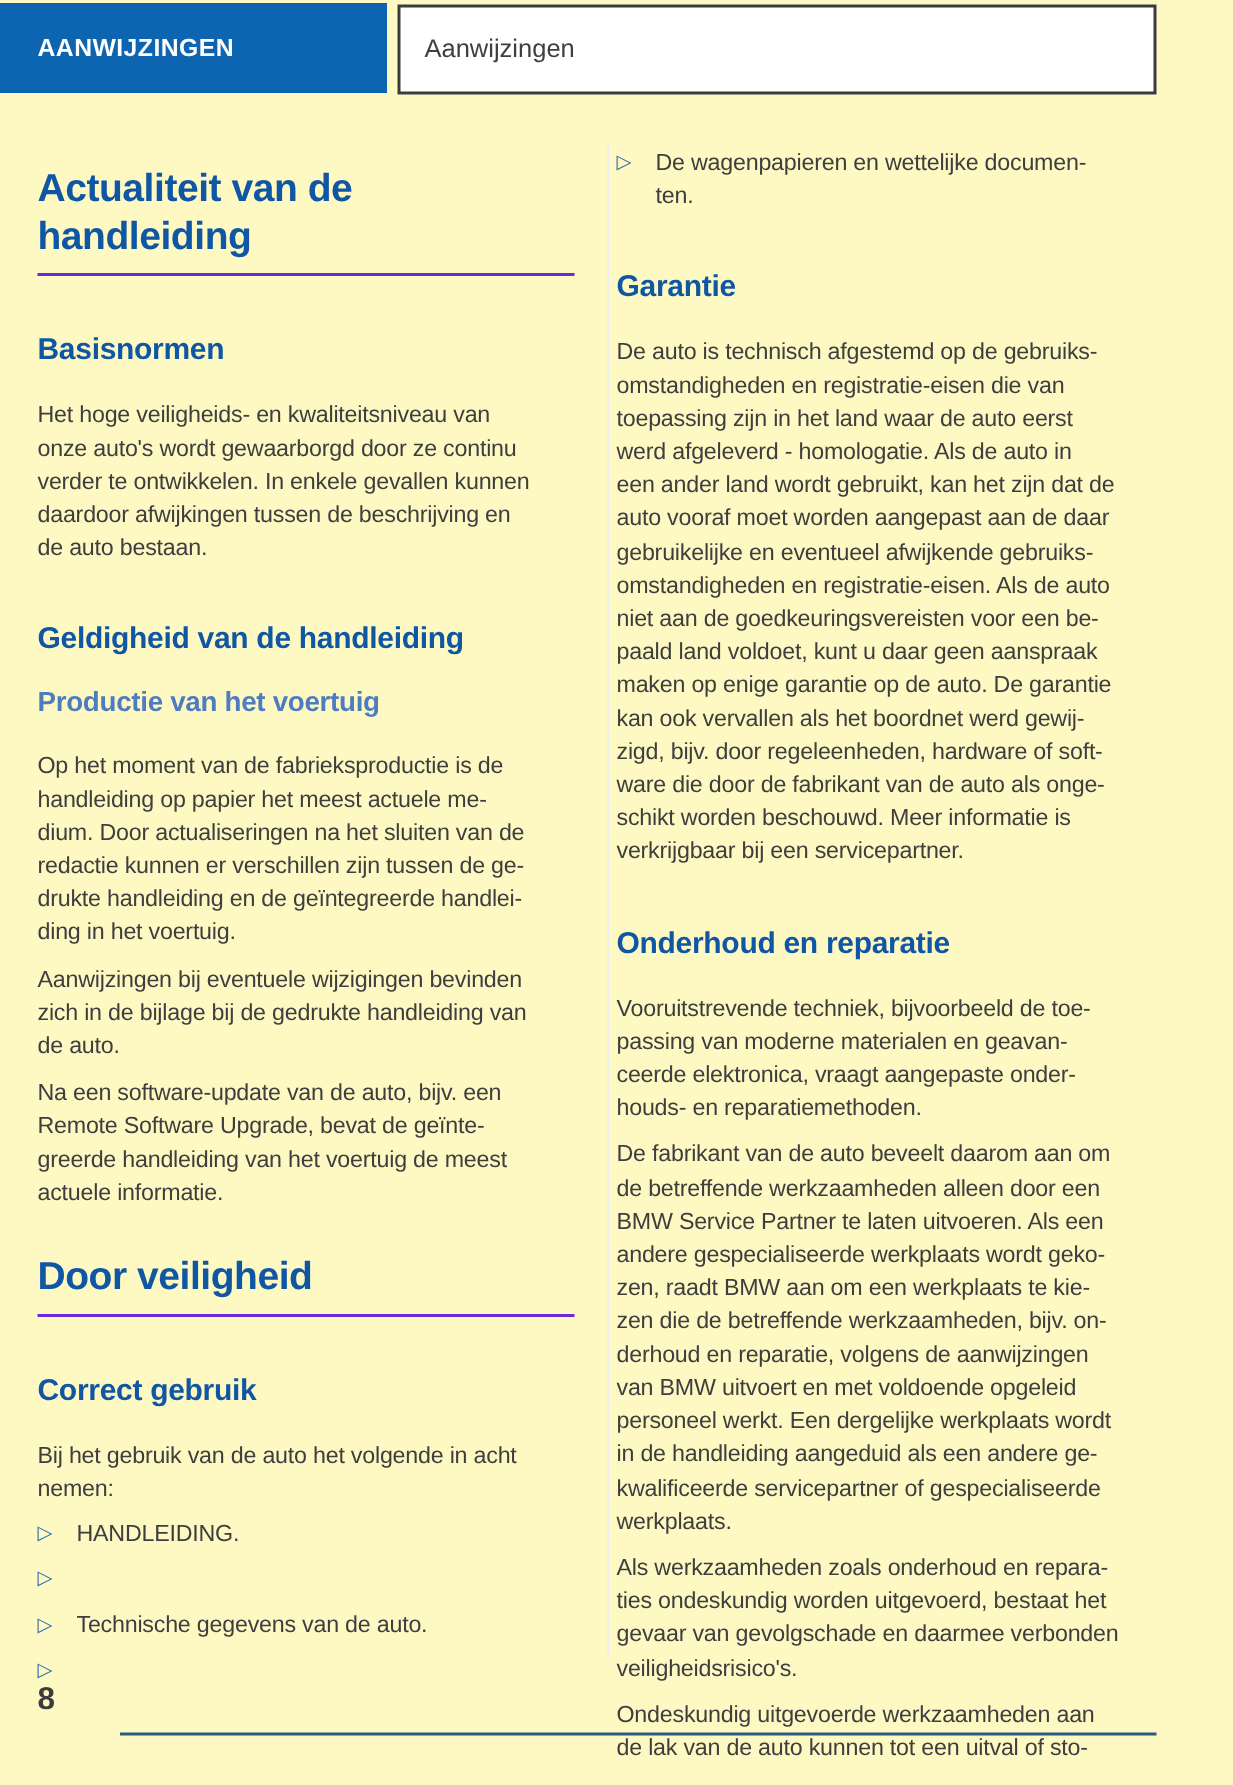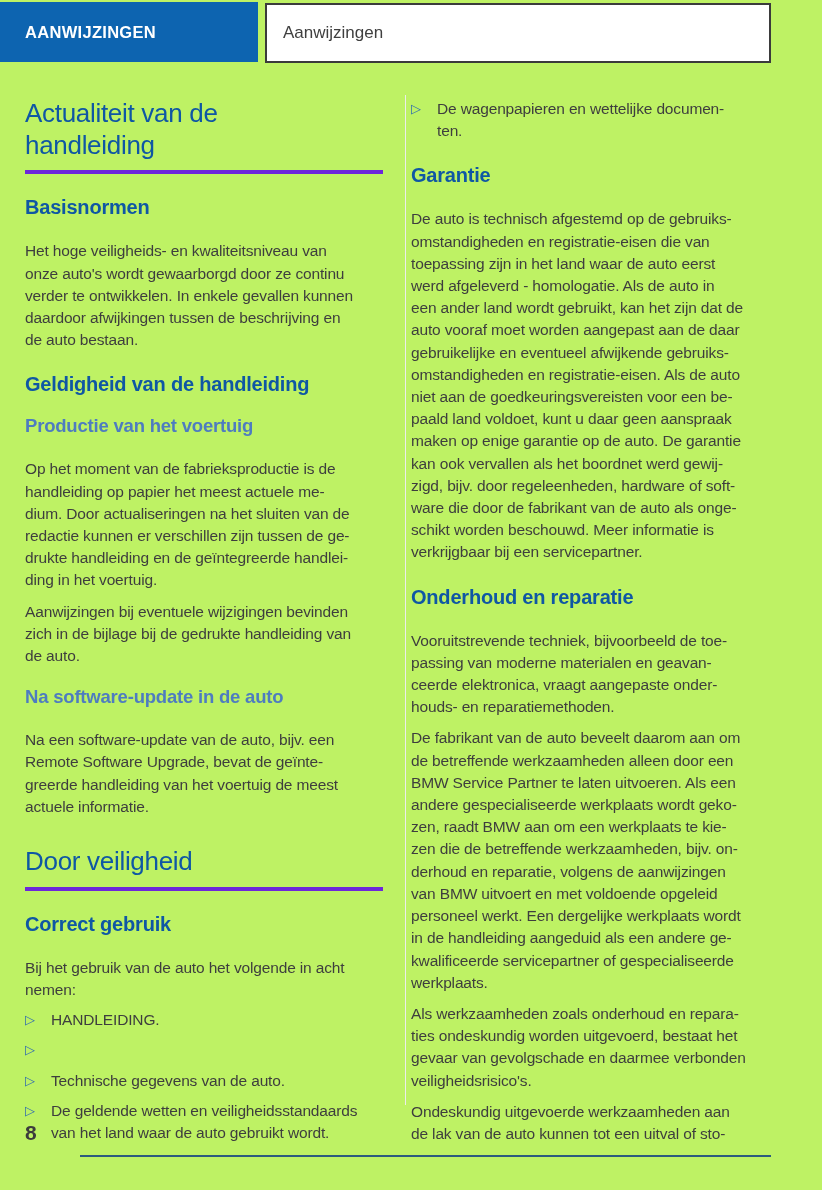--- a/index.html
+++ b/index.html
@@ -5,21 +5,21 @@
   html, body {
     margin: 0;
     padding: 0;
     background: #ffffff;
     font-family: "Liberation Sans", "DejaVu Sans", sans-serif;
   }
   .page {
     position: relative;
     width: 822px;
     height: 1190px;
-    background: #bef264;
+    background: #fef9c3;
     overflow: hidden;
   }
 
   
   .tab-box {
     position: absolute;
     left: 0; top: 2px;
     width: 258px; height: 60px;
     background: #0d64b0;
     display: flex;
@@ -61,35 +61,35 @@
   .col-divider {
     position: absolute;
     left: 405px; top: 95px;
     width: 1px; height: 1010px;
     background: #ececec;
   }
 
   
   .h1 {
     font-size: 26px;
-    font-weight: normal;
+    font-weight: bold;
     color: #0f57a4;
     line-height: 1.22;
     letter-spacing: -0.3px;
-    margin: 36px 0 0;
+    margin: 48px 0 0;
     padding-bottom: 9px;
-    border-bottom: 4px solid #6d28d9;
+    border-bottom: 2px solid #6d28d9;
     white-space: pre-line;
   }
   .h2 {
     font-size: 20px;
     font-weight: bold;
     color: #0f57a4;
     letter-spacing: -0.2px;
-    margin: 22px 0 0;
+    margin: 38px 0 0;
     white-space: pre;
   }
   .h3 {
     font-size: 18.5px;
     font-weight: bold;
     color: #4e7cc0;
     letter-spacing: -0.2px;
     margin: 19px 0 0;
     white-space: pre;
   }
@@ -172,21 +172,20 @@
     <p class="body-p">Op het moment van de fabrieksproductie is de
 handleiding op papier het meest actuele me-
 dium. Door actualiseringen na het sluiten van de
 redactie kunnen er verschillen zijn tussen de ge-
 drukte handleiding en de geïntegreerde handlei-
 ding in het voertuig.</p>
     <p class="body-p">Aanwijzingen bij eventuele wijzigingen bevinden
 zich in de bijlage bij de gedrukte handleiding van
 de auto.</p>
 
-    <div class="h3">Na software-update in de auto</div>
     <p class="body-p">Na een software-update van de auto, bijv. een
 Remote Software Upgrade, bevat de geïnte-
 greerde handleiding van het voertuig de meest
 actuele informatie.</p>
 
     <div class="h1" style="margin-top:28px;">Door veiligheid</div>
     <div class="h2">Correct gebruik</div>
     <p class="body-p">Bij het gebruik van de auto het volgende in acht
 nemen:</p>
 
@@ -197,22 +196,20 @@
       </li>
       <li>
         <span class="marker">▷</span>
       </li>
       <li>
         <span class="marker">▷</span>
         <span class="bullet-text">Technische gegevens van de auto.</span>
       </li>
       <li>
         <span class="marker">▷</span>
-        <span class="bullet-text">De geldende wetten en veiligheidsstandaards
-van het land waar de auto gebruikt wordt.</span>
       </li>
     </ul>
   </div>
 
   <div class="col col-right">
     <ul class="bullets first-bullet">
       <li>
         <span class="marker">▷</span>
         <span class="bullet-text">De wagenpapieren en wettelijke documen-
 ten.</span>

